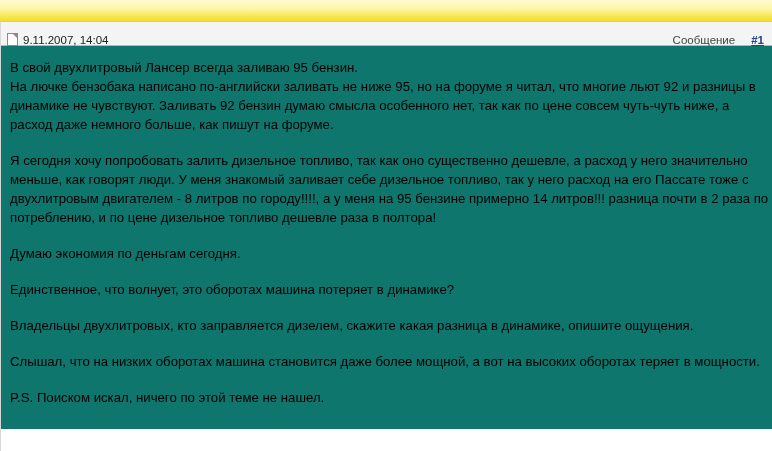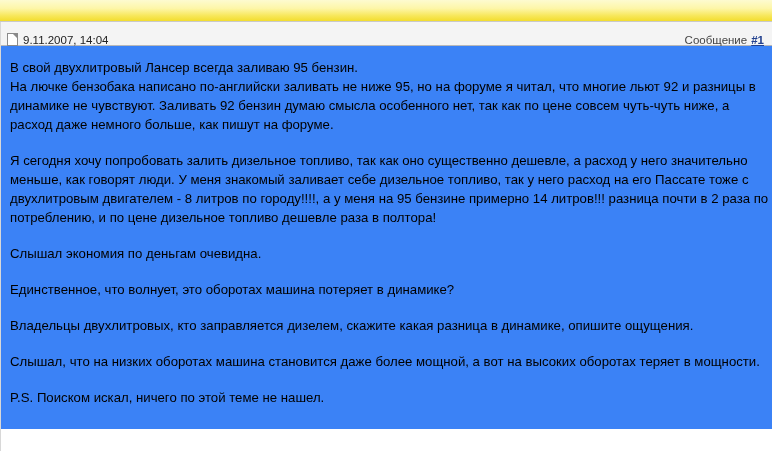--- a/index.html
+++ b/index.html
@@ -62,36 +62,36 @@
     border-left: 4px solid transparent;
     border-top: 4px solid #8a8a8a;
   }
   .post-date {
     color: #222222;
     font-size: 11.5px;
   }
   .post-head-right {
     display: flex;
     align-items: flex-end;
-    gap: 4px;
+    gap: 16px;
     font-size: 11.5px;
     color: #444444;
   }
   .post-number-link {
     color: #23418e;
     text-decoration: underline;
     font-weight: bold;
     cursor: pointer;
   }
   .post-body {
     padding: 12px 0 10px 10px;
     font-size: 13.2px;
     line-height: 19px;
     color: #000000;
-    background: #3b82f6;
+    background: #0f766e;
   }
   .para {
     margin: 0 0 17px 0;
   }
   .para:last-child {
     margin-bottom: 12px;
   }
   .left-rule {
     position: absolute;
     left: 0;
@@ -117,20 +117,20 @@
     </div>
     <div class="post-head-right">
       <span>Сообщение</span>
       <a class="post-number-link">#1</a>
     </div>
   </div>
 
   <div class="post-body">
     <p class="para">В свой двухлитровый Лансер всегда заливаю 95 бензин.<br>На лючке бензобака написано по-английски заливать не ниже 95, но на форуме я читал, что многие льют 92 и разницы в динамике не чувствуют. Заливать 92 бензин думаю смысла особенного нет, так как по цене совсем чуть-чуть ниже, а расход даже немного больше, как пишут на форуме.</p>
     <p class="para">Я сегодня хочу попробовать залить дизельное топливо, так как оно существенно дешевле, а расход у него значительно меньше, как говорят люди. У меня знакомый заливает себе дизельное топливо, так у него расход на его Пассате тоже с двухлитровым двигателем - 8 литров по городу!!!!, а у меня на 95 бензине примерно 14 литров!!! разница почти в 2 раза по потреблению, и по цене дизельное топливо дешевле раза в полтора!</p>
-    <p class="para">Слышал экономия по деньгам очевидна.</p>
+    <p class="para">Думаю экономия по деньгам сегодня.</p>
     <p class="para">Единственное, что волнует, это оборотах машина потеряет в динамике?</p>
     <p class="para">Владельцы двухлитровых, кто заправляется дизелем, скажите какая разница в динамике, опишите ощущения.</p>
     <p class="para">Слышал, что на низких оборотах машина становится даже более мощной, а вот на высоких оборотах теряет в мощности.</p>
     <p class="para">P.S. Поиском искал, ничего по этой теме не нашел.</p>
   </div>
 
 </div>
 
 </body></html>

